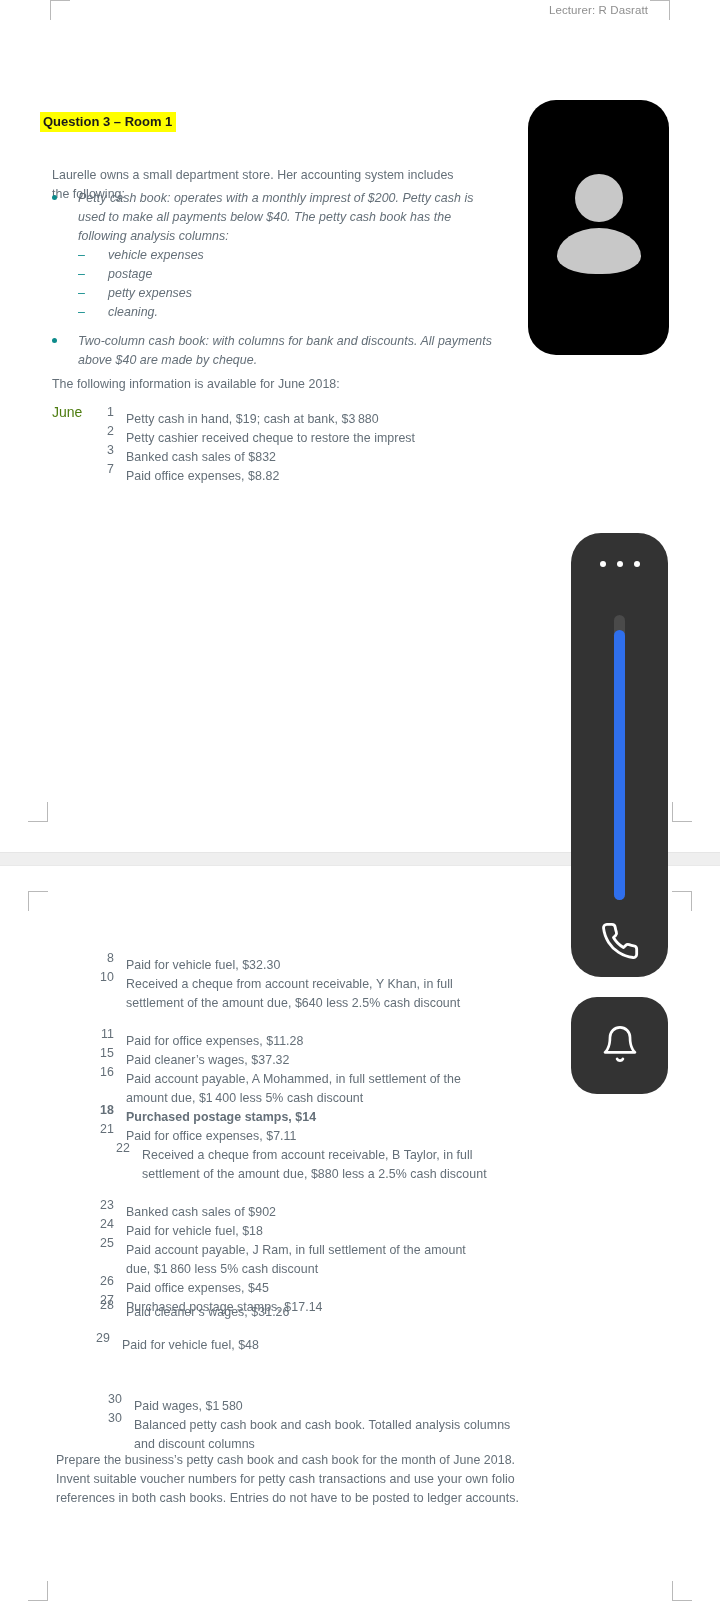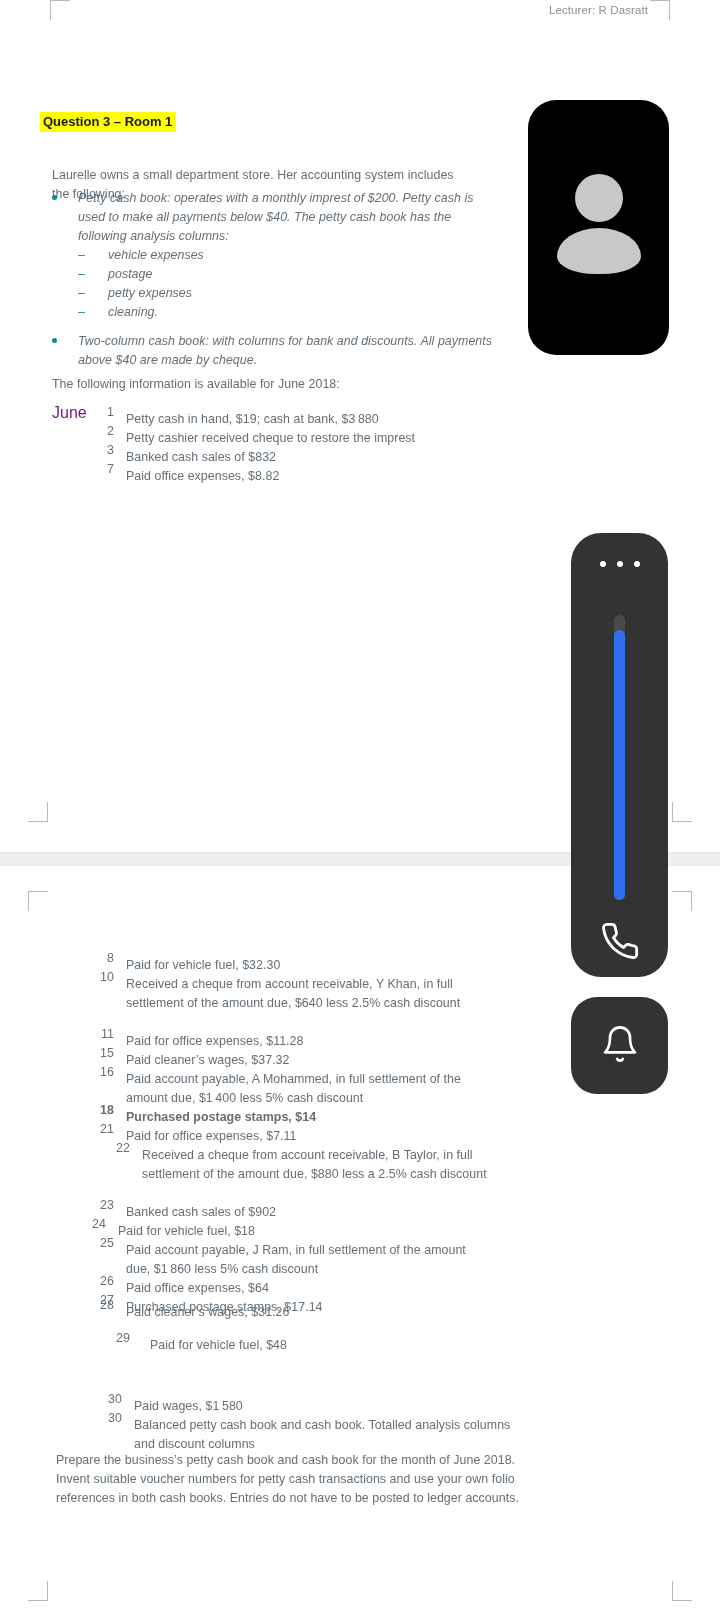--- a/index.html
+++ b/index.html
@@ -88,23 +88,23 @@
     line-height: 19px;
     color: #646f78;
     letter-spacing: .05px;
     font-style: italic;
   }
   .sub-txt { left: 30px; }
 
   
   .entry-month {
     position: absolute;
-    font-size: 16px;
-    line-height: 19px;
-    color: #701a75;
+    font-size: 14px;
+    line-height: 19px;
+    color: #4d7c0f;
   }
   .entry {
     position: absolute;
     display: flex;
     font-size: 12.4px;
     line-height: 19px;
     color: #646f78;
     letter-spacing: .05px;
   }
   .entry .day {
@@ -299,41 +299,41 @@
     <span class="desc">Paid for office expenses, $7.11</span>
   </div>
   <div class="entry" style="left:108px; top:273px; width:400px;">
     <span class="day">22</span>
     <span class="desc">Received a cheque from account receivable, B Taylor, in full settlement of the amount due, $880 less a 2.5% cash discount</span>
   </div>
   <div class="entry" style="left:92px; top:330px; width:400px;">
     <span class="day">23</span>
     <span class="desc">Banked cash sales of $902</span>
   </div>
-  <div class="entry" style="left:84px; top:349px; width:400px;">
+  <div class="entry" style="left:92px; top:349px; width:400px;">
     <span class="day">24</span>
     <span class="desc">Paid for vehicle fuel, $18</span>
   </div>
   <div class="entry" style="left:92px; top:368px; width:400px;">
     <span class="day">25</span>
     <span class="desc">Paid account payable, J Ram, in full settlement of the amount due, $1 860 less 5% cash discount</span>
   </div>
   <div class="entry" style="left:92px; top:406px; width:400px;">
     <span class="day">26</span>
-    <span class="desc">Paid office expenses, $64</span>
+    <span class="desc">Paid office expenses, $45</span>
   </div>
   <div class="entry" style="left:92px; top:425px; width:400px;">
     <span class="day">27</span>
     <span class="desc">Purchased postage stamps, $17.14</span>
   </div>
   <div class="entry" style="left:92px; top:430px; width:400px;">
     <span class="day">28</span>
     <span class="desc">Paid cleaner’s wages, $31.26</span>
   </div>
-  <div class="entry" style="left:108px; top:463px; width:400px;gap:8px;">
+  <div class="entry" style="left:88px; top:463px; width:400px;">
     <span class="day">29</span>
     <span class="desc">Paid for vehicle fuel, $48</span>
   </div>
 
   <div class="entry" style="left:100px; top:524px; width:430px;">
     <span class="day">30</span>
     <span class="desc">Paid wages, $1 580</span>
   </div>
   <div class="entry" style="left:100px; top:543px; width:430px;">
     <span class="day">30</span>

